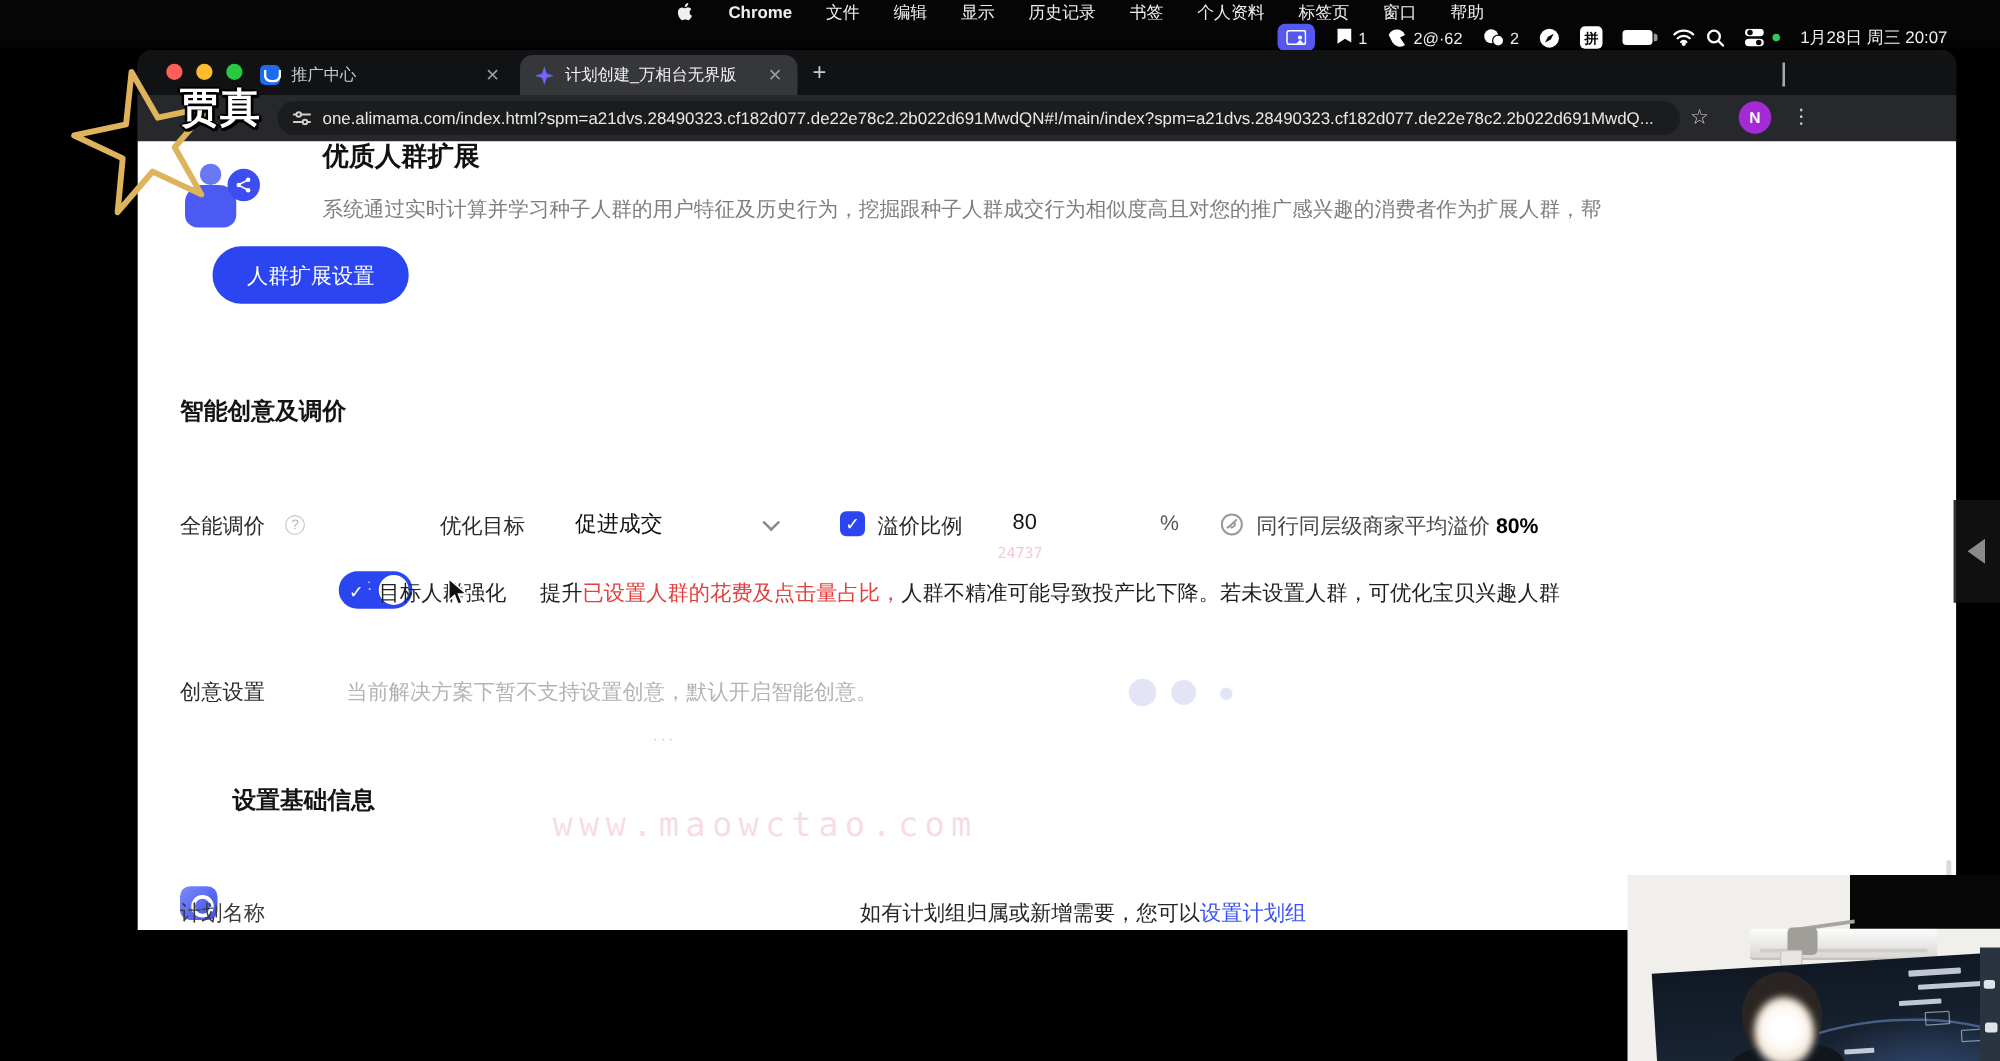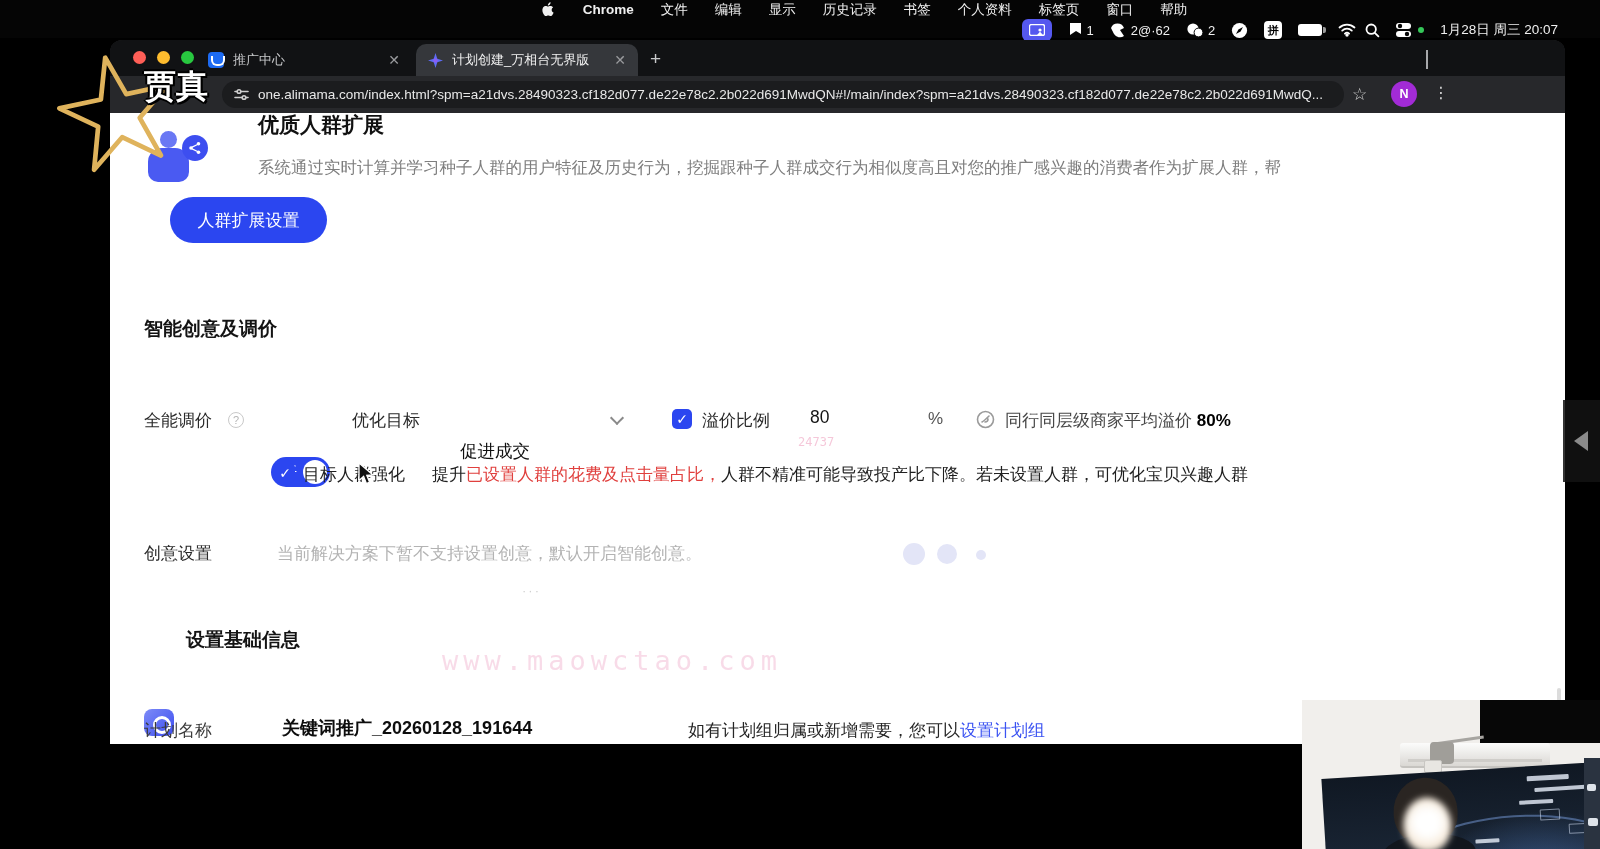--- a/index.html
+++ b/index.html
@@ -270,21 +270,21 @@
 
       <div class="abs h2 nowrap" style="left:34px; top:203px;">智能创意及调价</div>
 
       <div class="abs lbl nowrap" style="left:34px; top:296px;">全能调价</div>
       <div class="abs helpc" style="left:118px; top:299px;">?</div>
       <div class="abs toggle" style="left:161px; top:290px;">
         <span class="t-lab">开</span>
         <span class="knob"></span>
       </div>
       <div class="abs lbl nowrap" style="left:242px; top:296px;">优化目标</div>
-      <div class="abs nowrap" style="left:350px; top:294px; font-size:17.5px; font-weight:500; color:#0f0f0f;margin-top:32px;">促进成交</div>
+      <div class="abs nowrap" style="left:350px; top:294px; font-size:17.5px; font-weight:500; color:#0f0f0f;">促进成交</div>
       <div class="abs ddchev" style="left:502px; top:300px;"></div>
       <div class="abs cbox" style="left:562px; top:296px;">✓</div>
       <div class="abs lbl nowrap" style="left:592px; top:296px;">溢价比例</div>
       <div class="abs nowrap" style="left:700px; top:294px; font-size:17.5px; color:#141414;">80</div>
       <div class="abs id-wm nowrap" style="left:688px; top:322px;">24737</div>
       <div class="abs nowrap" style="left:818px; top:296px; font-size:17px; color:#555;">%</div>
       <span class="abs" style="left:866px; top:297px; display:flex;">
         <svg width="19" height="19" viewBox="0 0 19 19" fill="none" stroke="#9a9a9a" stroke-width="1.6">
             <circle cx="9.5" cy="9.5" r="8"></circle>
             <path d="M6 12 C8 11 11 8 13 6 M9 12 a3 3 0 0 0 3-3" stroke-linecap="round"></path>
@@ -306,21 +306,20 @@
       <span class="abs dot" style="left:793px; top:430px; width:22px; height:22px;"></span>
       <span class="abs dot" style="left:827px; top:431px; width:20px; height:20px;"></span>
       <span class="abs dot" style="left:866px; top:437px; width:10px; height:10px;"></span>
       <div class="abs nowrap" style="left:412px; top:470px; color:#d0d0d0; font-size:13px; letter-spacing:2px;">···</div>
 
       <div class="abs h3-icon" style="left:34px; top:512px;"></div>
       <div class="abs h2 nowrap" style="left:76px; top:514px;">设置基础信息</div>
       <div class="abs site-wm nowrap" style="left:332px; top:520px;margin-top:12px;">www.maowctao.com</div>
 
       <div class="abs nowrap" style="left:34px; top:606px; font-size:17px; color:#3a3a3a;">计划名称</div>
-      <div class="abs nowrap" style="left:172px; top:603px; font-size:18px; font-weight:600; color:#0d0d0d;">关键词推广_20260128_191644</div>
       <div class="abs nowrap" style="left:578px; top:606px; font-size:17px; color:#262626;">
         <span>如有计划组归属或新增需要，您可以</span><span class="link">设置计划组</span>
       </div>
 
       <div class="abs nowrap" style="left:34px; top:698px; font-size:17px; color:#3a3a3a;">高级设置</div>
       <div class="abs advbox" style="left:166px; top:686px;">
         <div style="margin-top:13px; font-size:18px; color:#262626;">投放资源位/投放地域/分时折扣</div>
       </div>
 
       <span class="abs scrollthumb" style="left:1447px; top:575px;"></span>

